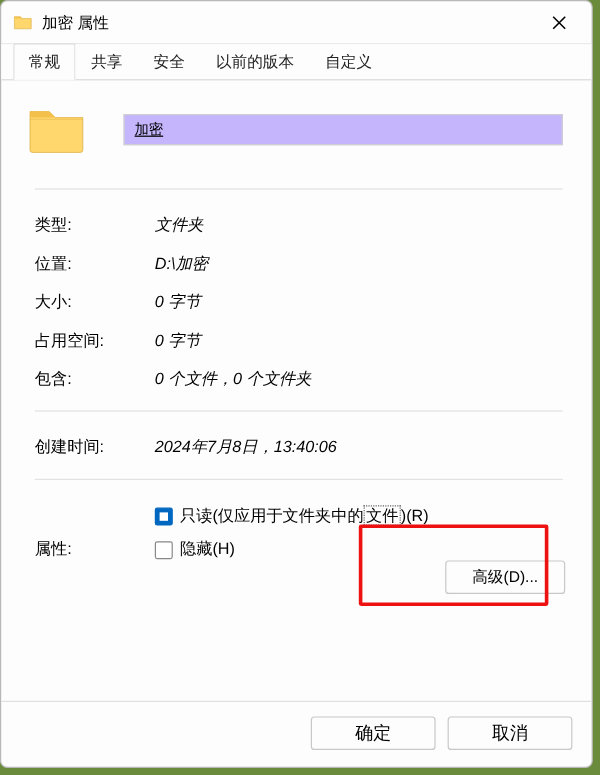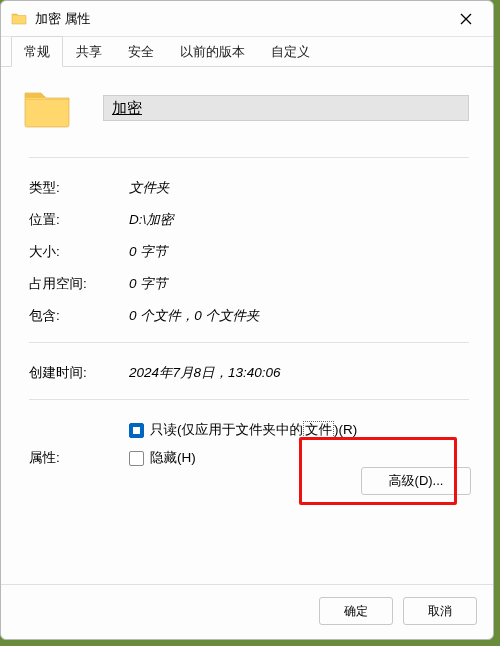--- a/index.html
+++ b/index.html
@@ -86,23 +86,23 @@
   .folder-icon {
     width: 48px; height: 42px;
     margin-right: 32px;
     margin-left: -6px;
   }
   .name-input {
     flex: 1;
     height: 26px;
     border: 1px solid #cfcfcf;
     padding: 2px 8px;
-    font-size: 15px;
+    font-size: 12px;
     font-family: inherit;
-    background: #e5e5e5;
+    background: #c4b5fd;
     text-decoration: underline;
   }
 
   hr.sep {
     border: none;
     border-top: 1px solid #e2e2e2;
     margin: 10px 0 14px 0;
   }
 
   .prop-row {
@@ -157,21 +157,21 @@
     width: 7px; height: 7px;
     background: #fff;
   }
   .dotted {
     border: 1px dotted #666;
     padding: 0 1px;
   }
 
   .adv-btn {
     position: absolute;
-    width: 110px; height: 28px;
+    width: 100px; height: 28px;
     border: 1px solid #c8c8c8;
     background: #fdfdfd;
     border-radius: 3px;
     font-size: 13px;
     cursor: pointer;
     display: flex; align-items: center; justify-content: center;
   }
 
   .highlight-box {
     position: absolute;
@@ -181,25 +181,25 @@
   }
 
   .footer {
     border-top: 1px solid #e0e0e0;
     padding: 12px 16px 14px 16px;
     display: flex;
     justify-content: flex-end;
     gap: 10px;
   }
   .footer button {
-    width: 74px; height: 28px;
+    width: 104px; height: 28px;
     border: 1px solid #c8c8c8;
     background: #fdfdfd;
     border-radius: 3px;
-    font-size: 12px;
+    font-size: 15px;
     font-family: Liberation Sans, sans-serif;
     cursor: pointer;
   }
   .footer button.disabled {
     color: #a9a9a9;
     cursor: default;
   }
 </style>
 </head>
 <body>

